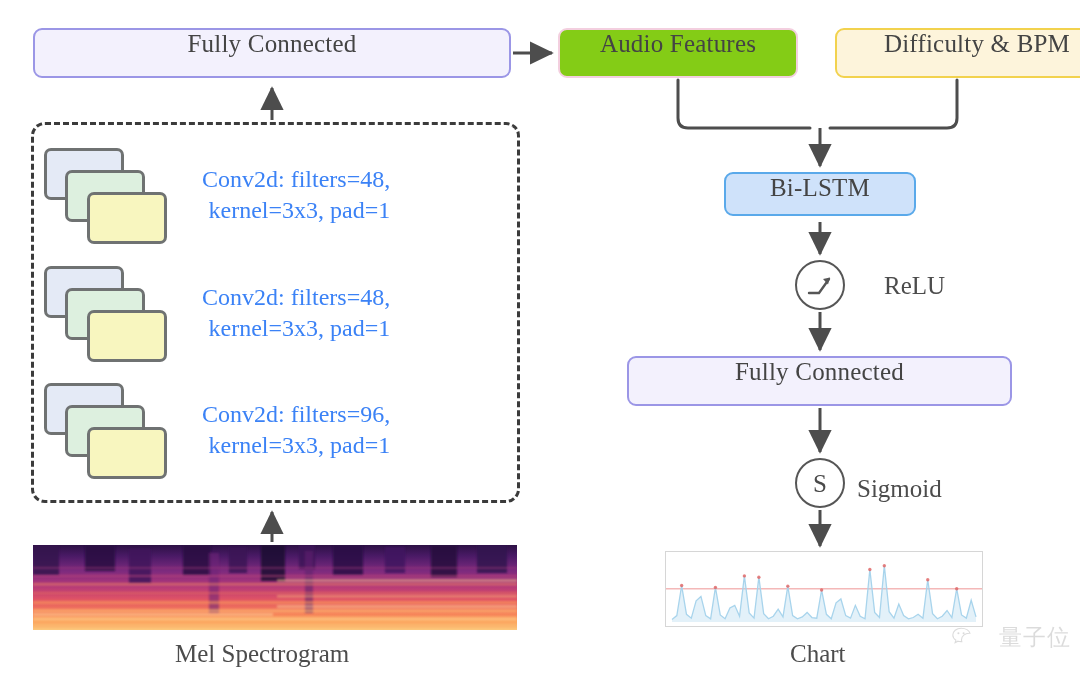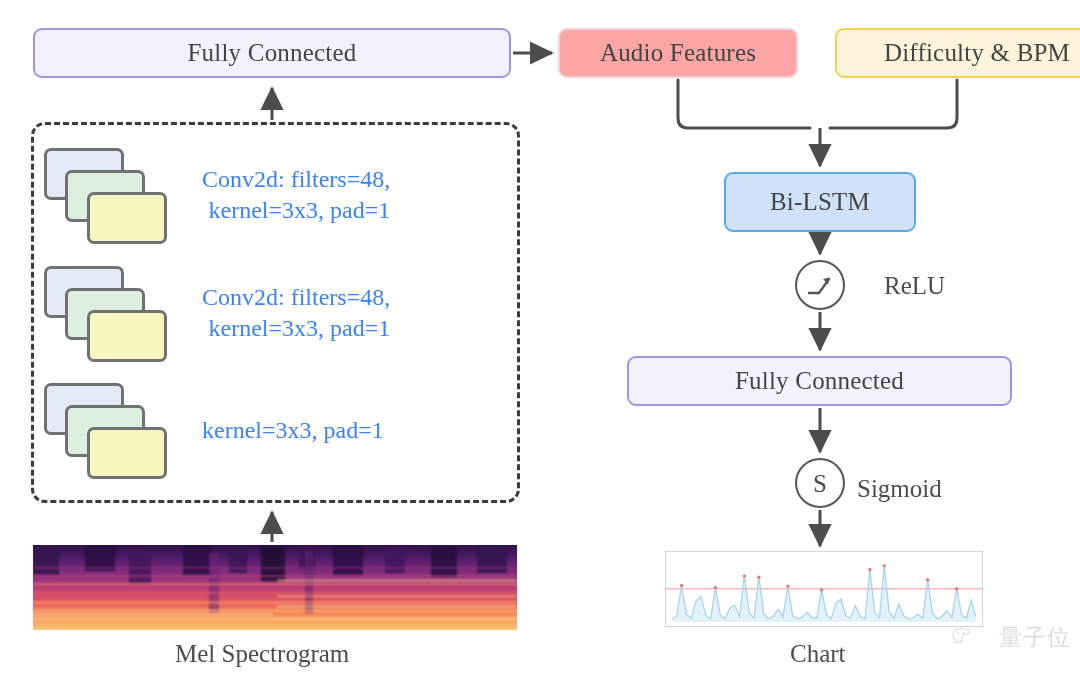--- a/index.html
+++ b/index.html
@@ -17,51 +17,50 @@
   #canvas {
     position: absolute;
     left: 0; top: 0;
     width: 1080px;
     height: 685px;
   }
   .node {
     position: absolute;
     box-sizing: border-box;
     display: flex;
-    align-items: center;
     justify-content: center;
     border-radius: 9px;
     font-size: 25px;
     color: #444444;
     letter-spacing: 0.2px;
     white-space: nowrap;
   }
   
   .node-fc {
     background: #f3f1fd;
     border: 2.5px solid #9b96e6;
   }
   #fc-left  { left: 33px;  top: 28px;  width: 478px; height: 50px; }
   #fc-right { left: 627px; top: 356px; width: 385px; height: 50px; }
 
   
   #audio-features {
     left: 558px; top: 28px; width: 240px; height: 50px;
-    background: #fca5a5;
+    background: #84cc16;
     border: 2.5px solid #f3cfdf;
   }
   
   #difficulty-bpm {
     left: 835px; top: 28px; width: 284px; height: 50px;
     background: #fdf4db;
     border: 2.5px solid #f2d24e;
   }
   
   #bilstm {
-    left: 724px; top: 172px; width: 192px; height: 60px;
+    left: 724px; top: 172px; width: 192px; height: 44px;
     background: #cfe2fa;
     border: 2.5px solid #5aa9ea;
   }
 
   
   #conv-container {
     position: absolute;
     left: 31px; top: 122px;
     width: 489px; height: 381px;
     border: 3px dashed #3b3b3b;
@@ -259,20 +258,21 @@
   </div>
 </div>
 
 <div class="conv-row" id="conv-row-2">
   <div class="card-stack">
     <div class="card card-a"></div>
     <div class="card card-b"></div>
     <div class="card card-c"></div>
   </div>
   <div class="conv-label">
+    <div>Conv2d: filters=96,</div>
     <div>kernel=3x3, pad=1</div>
   </div>
 </div>
 
 <div class="activation" id="relu-node">
   <svg width="34" height="34" viewBox="0 0 34 34">
     <path d="M6,25 L16,25 L26,11" stroke="#565656" stroke-width="2.4" fill="none" stroke-linecap="round" stroke-linejoin="round"></path>
     <path d="M20,11 L27,9.5 L25,16.5 z" fill="#565656"></path>
   </svg>
 </div>

